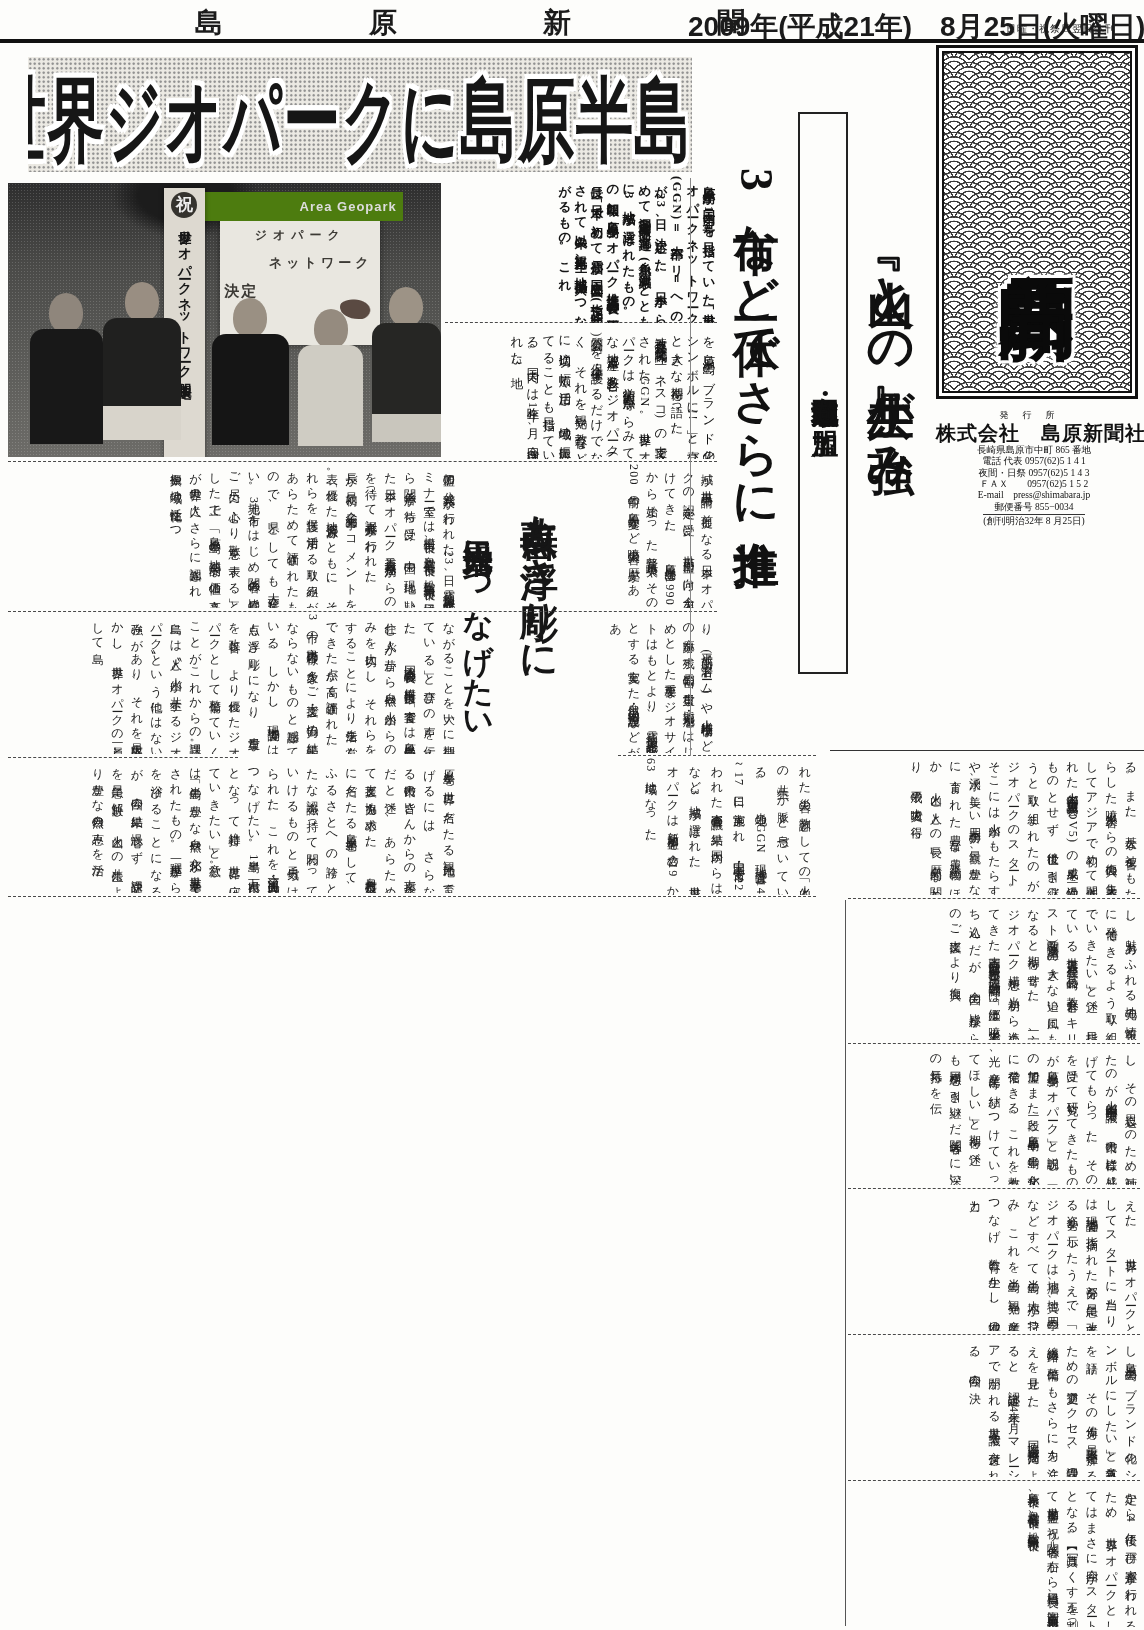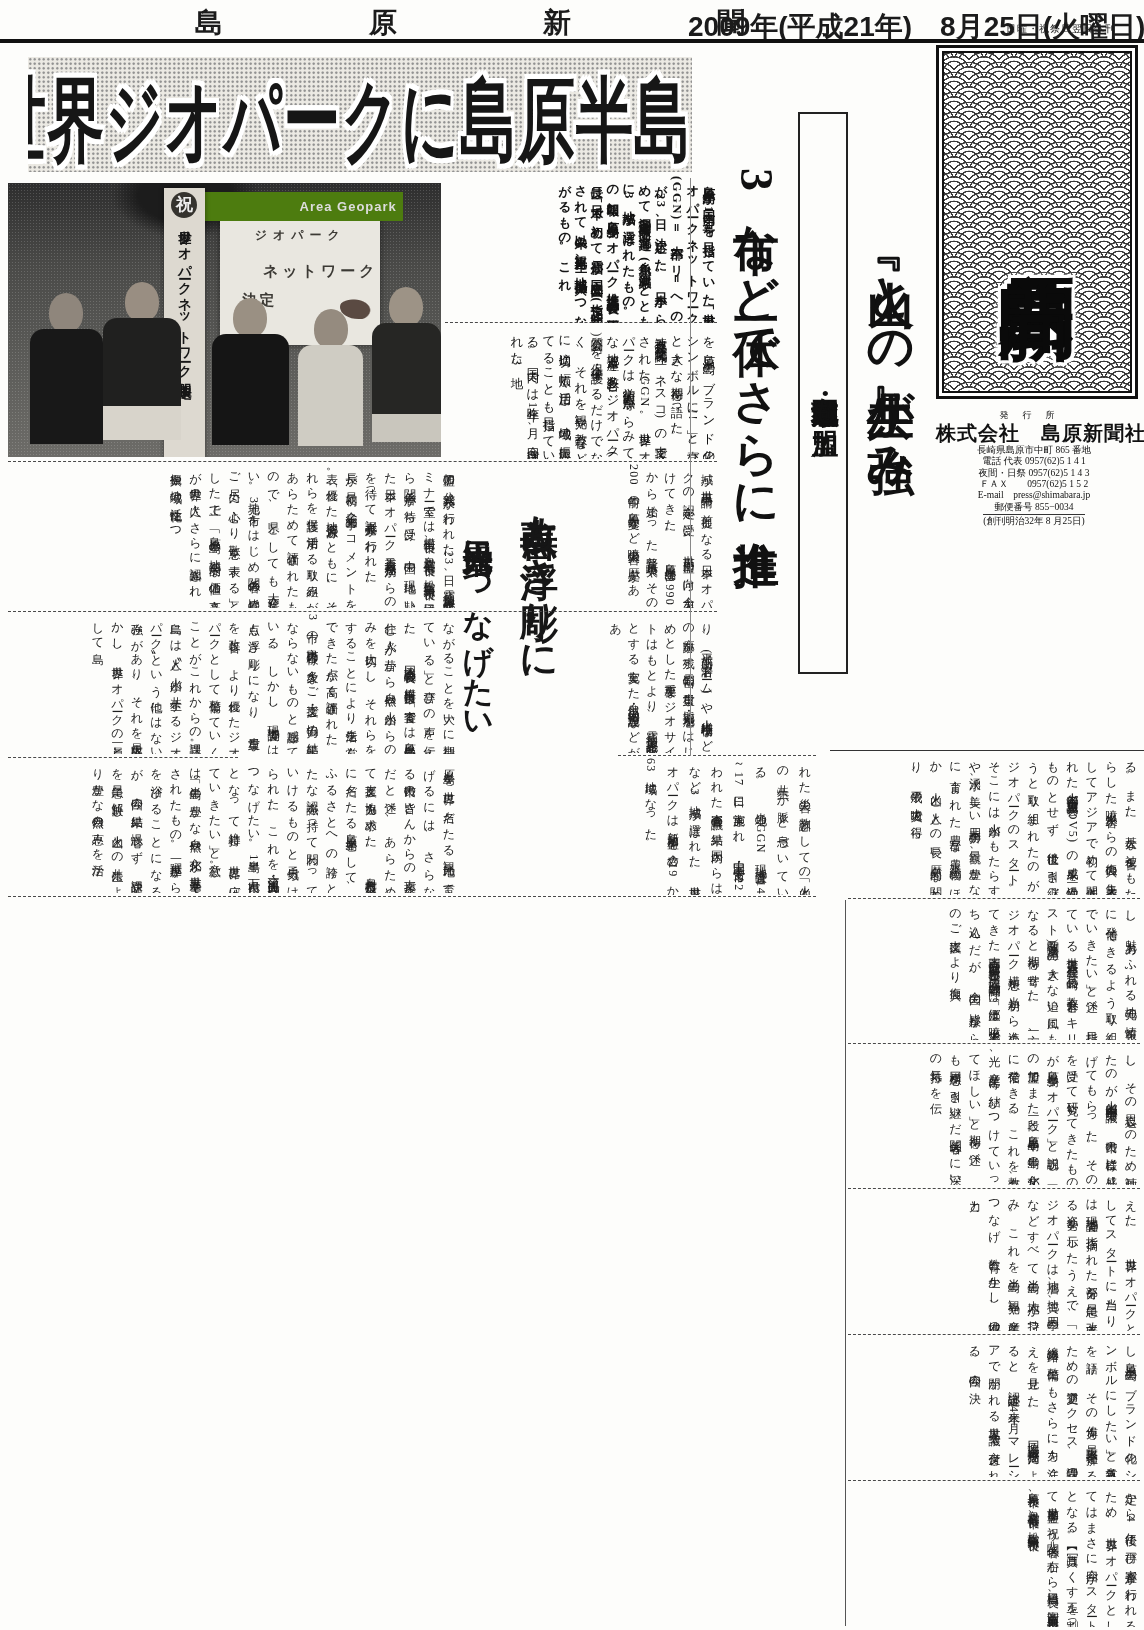--- a/index.html
+++ b/index.html
@@ -88,22 +88,22 @@
   .garland{position:absolute;left:24%;top:-6%;width:34%;height:26%;
     background:radial-gradient(ellipse at 50% 40%,#1c1c1c 0 45%,rgba(0,0,0,0) 70%);
     filter:blur(1px);}
   .signboard{position:absolute;left:49%;top:11%;width:37%;height:48%;background:#e9e7e0;box-shadow:0 0 6px rgba(0,0,0,.5);}
   .signband{position:absolute;left:-14%;top:-16%;width:128%;height:22%;background:#4d7c0f;color:#ddd;
     font-family:"Liberation Sans","DejaVu Sans",sans-serif;font-size:13px;font-weight:bold;
     display:flex;align-items:center;justify-content:flex-end;padding-right:6px;box-sizing:border-box;letter-spacing:1px;}
   .signline{position:relative;color:#3c3a35;font-family:"Liberation Sans","DejaVu Sans",sans-serif;
     font-weight:bold;text-align:center;}
   .sl1{font-size:12px;margin-top:14px;letter-spacing:6px;}
-  .sl2{font-size:15px;margin-top:18px;letter-spacing:4px;padding-left:41px;}
-  .sl3{font-size:15px;margin-top:10px;letter-spacing:2px;text-align:left;padding-left:22px;}
+  .sl2{font-size:13px;margin-top:10px;letter-spacing:4px;padding-left:41px;}
+  .sl3{font-size:15px;margin-top:10px;letter-spacing:2px;text-align:left;padding-left:4px;}
   .signlogo{position:absolute;right:6px;bottom:26px;width:34px;height:22px;
     background:radial-gradient(ellipse at 40% 60%,#5a4a42 0 55%,rgba(0,0,0,0) 60%);
     border-radius:50% 50% 40% 60%;}
   .vbanner{position:absolute;left:36%;top:2%;width:9.5%;height:100%;background:#ddd9d0;box-shadow:0 0 5px rgba(0,0,0,.45);}
   .vbanner .fuku{display:block;margin:4px auto 2px;width:26px;height:26px;border-radius:50%;background:#35332e;color:#eee;
     font-size:17px;font-weight:bold;text-align:center;line-height:26px;}
   .vbanner .btxt{writing-mode:vertical-rl;font-size:13.5px;font-weight:bold;color:#171717;letter-spacing:1px;
     height:225px;margin:0 auto;display:block;text-align:start;}
   .person{position:absolute;}
   .head{width:34px;height:40px;border-radius:50% 50% 46% 46%;margin:0 auto;}

